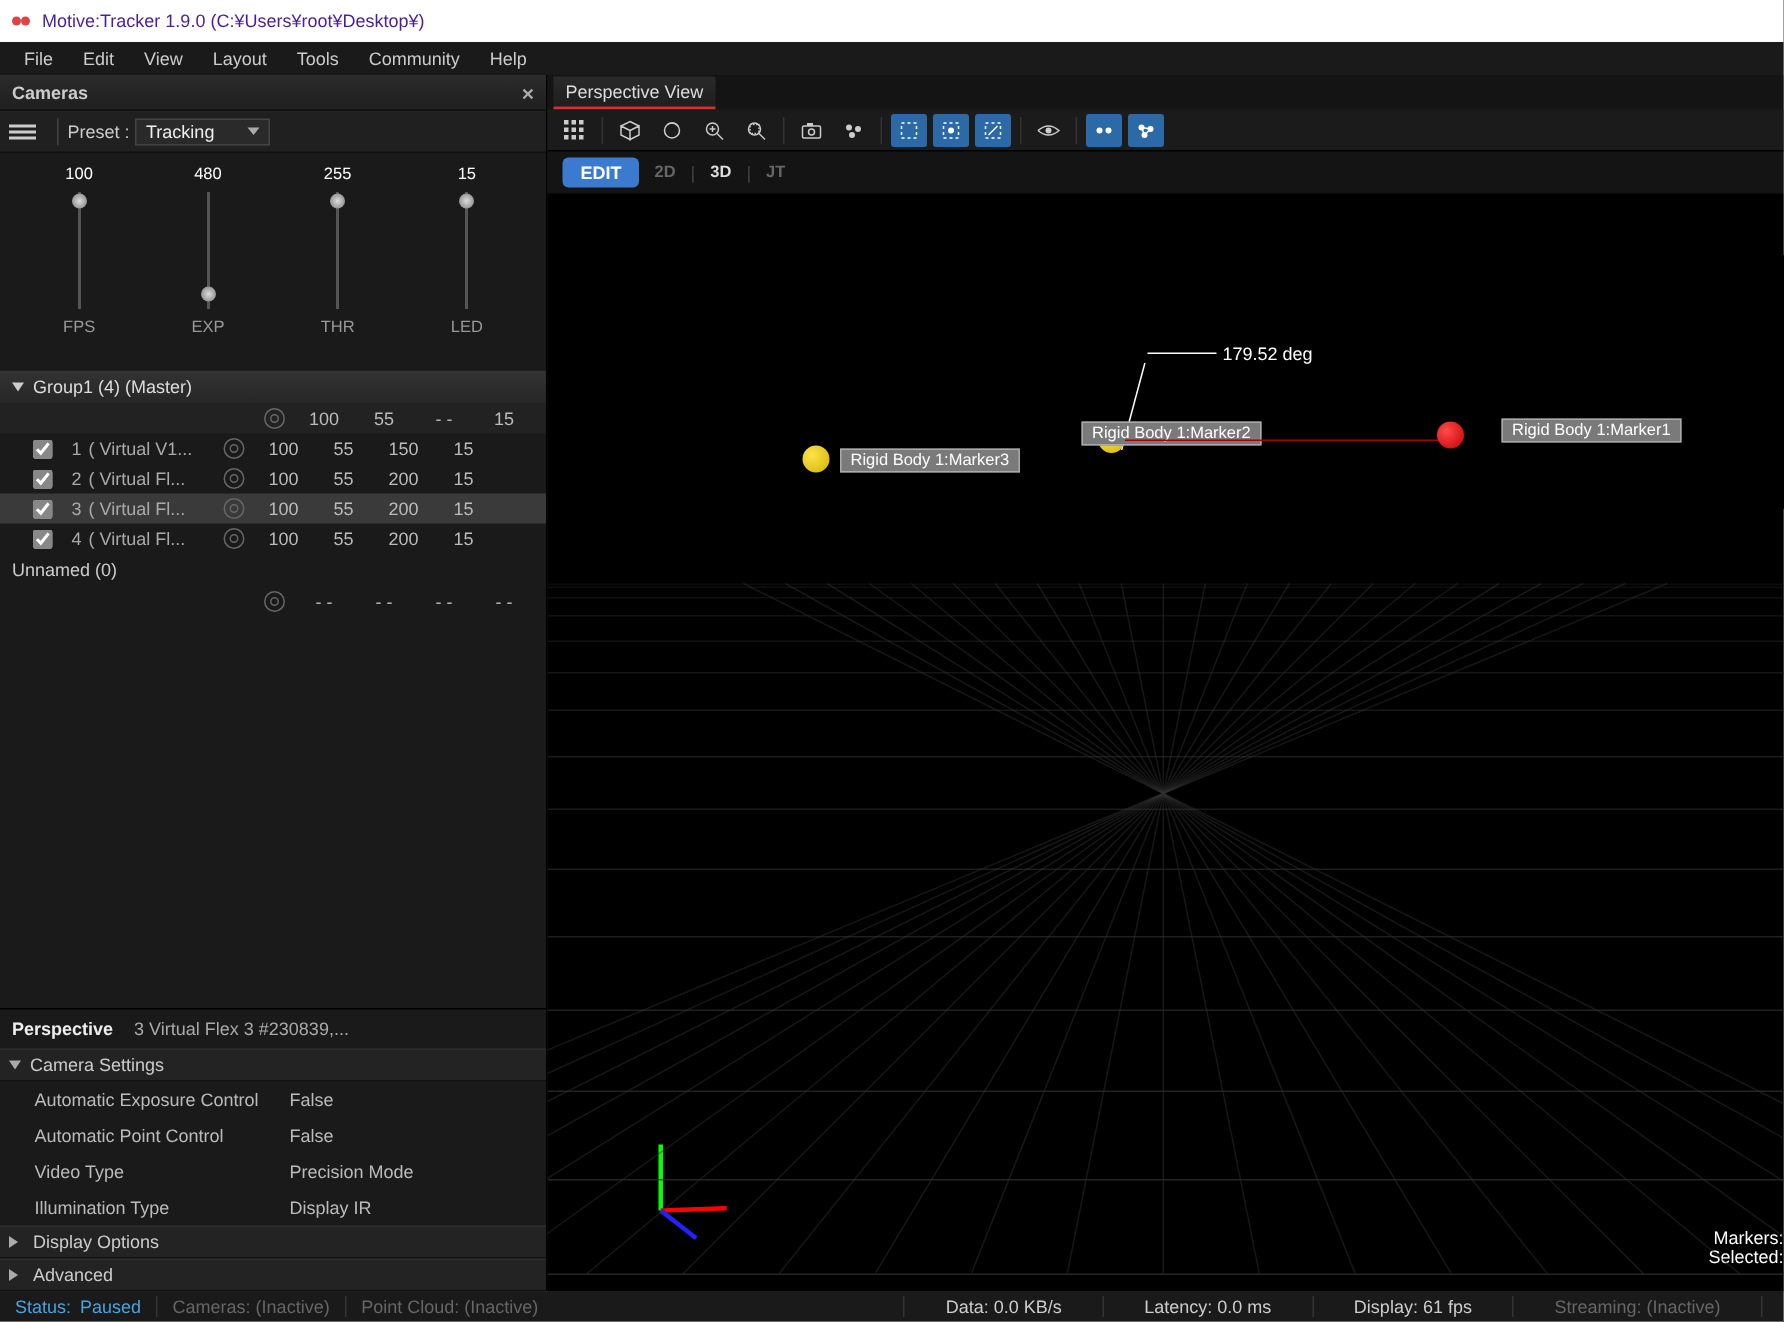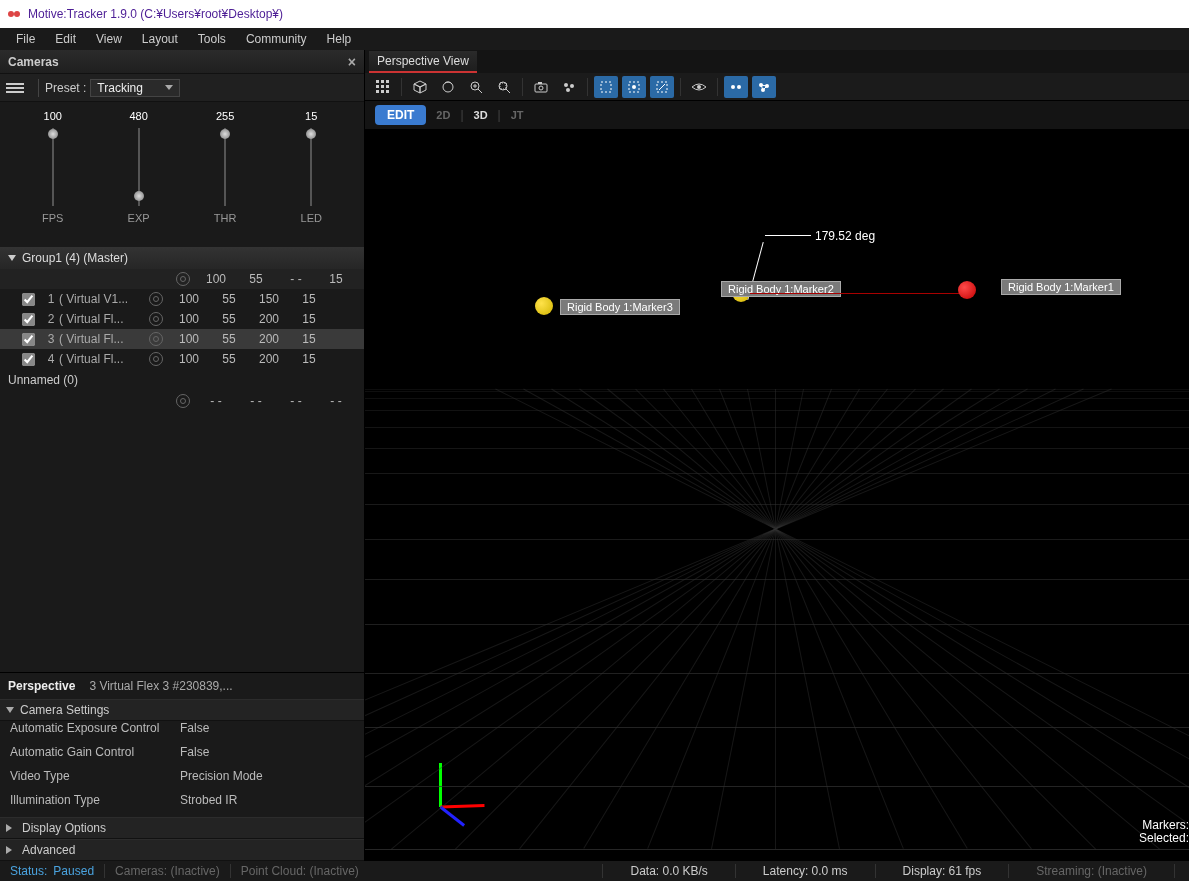--- a/index.html
+++ b/index.html
@@ -43,21 +43,21 @@
 .gear:before{content:"";position:absolute;inset:3px;border:1px solid #666;border-radius:50%}
 .cols{display:flex;flex:1}
 .cols span{width:40px;text-align:center;color:#bbb}
 .grp2{display:flex;align-items:center;height:22px;padding:0 8px;color:#ccc}
 .props{background:#1a1a1a;color:#ccc;border-top:1px solid #000}
 .props-hdr{display:flex;align-items:center;height:26px;padding:0 8px}
 .props-hdr b{color:#eee;margin-right:14px}
 .sect-hdr{display:flex;align-items:center;height:22px;background:#232323;padding:0 6px;color:#ccc;border-top:1px solid #2c2c2c;border-bottom:1px solid #111}
 .sect-hdr .tri{width:0;height:0;border-left:4px solid transparent;border-right:4px solid transparent;border-top:6px solid #aaa;margin-right:6px}
 .sect-hdr.collapsed .tri{border-top:4px solid transparent;border-bottom:4px solid transparent;border-left:6px solid #aaa}
-.prop-row{display:flex;align-items:flex-start;height:24px;padding:0 10px;color:#bbb;font-size:11px}
+.prop-row{display:flex;align-items:center;height:24px;padding:0 23px;color:#bbb;font-size:11px}
 .prop-row .k{width:170px}
 .view{flex:1;display:flex;flex-direction:column;background:#141414}
 .view-tab{height:22px;display:flex;align-items:center;padding:0 8px;border-bottom:2px solid #c33;background:linear-gradient(#2a2a2a,#1e1e1e);color:#ddd;width:fit-content;margin:1px 0 0 4px}
 .vtoolbar{height:28px;display:flex;align-items:center;padding:0 6px;gap:4px;background:#1b1b1b;border-bottom:1px solid #000}
 .tb{width:24px;height:22px;display:flex;align-items:center;justify-content:center;color:#ccc;border-radius:2px}
 .tb.active{background:#2b6aa6;color:#fff}
 .vsep{width:1px;height:18px;background:#333;margin:0 2px}
 .modebar{height:28px;display:flex;align-items:center;padding:0 10px;gap:10px}
 .edit-pill{height:20px;padding:0 12px;border-radius:4px;background:#3a7bd0;color:#fff;font-weight:bold;display:flex;align-items:center;font-size:11px}
 .mode{color:#666;font-weight:bold;font-size:11px}
@@ -242,30 +242,30 @@
       <div class="sect-hdr">
         <span class="tri"></span>
         <span>Camera Settings</span>
       </div>
       <div id="prop-rows">
           <div class="prop-row">
             <span class="k">Automatic Exposure Control</span>
             <span>False</span>
           </div>
           <div class="prop-row">
-            <span class="k">Automatic Gain Control</span>
+            <span class="k">Automatic Point Control</span>
             <span>False</span>
           </div>
           <div class="prop-row">
             <span class="k">Video Type</span>
             <span>Precision Mode</span>
           </div>
           <div class="prop-row">
             <span class="k">Illumination Type</span>
-            <span>Strobed IR</span>
+            <span>Display IR</span>
           </div>
         </div>
       <div class="sect-hdr collapsed">
         <span class="tri"></span>
         <span>Display Options</span>
       </div>
       <div class="sect-hdr collapsed">
         <span class="tri"></span>
         <span>Advanced</span>
       </div>

